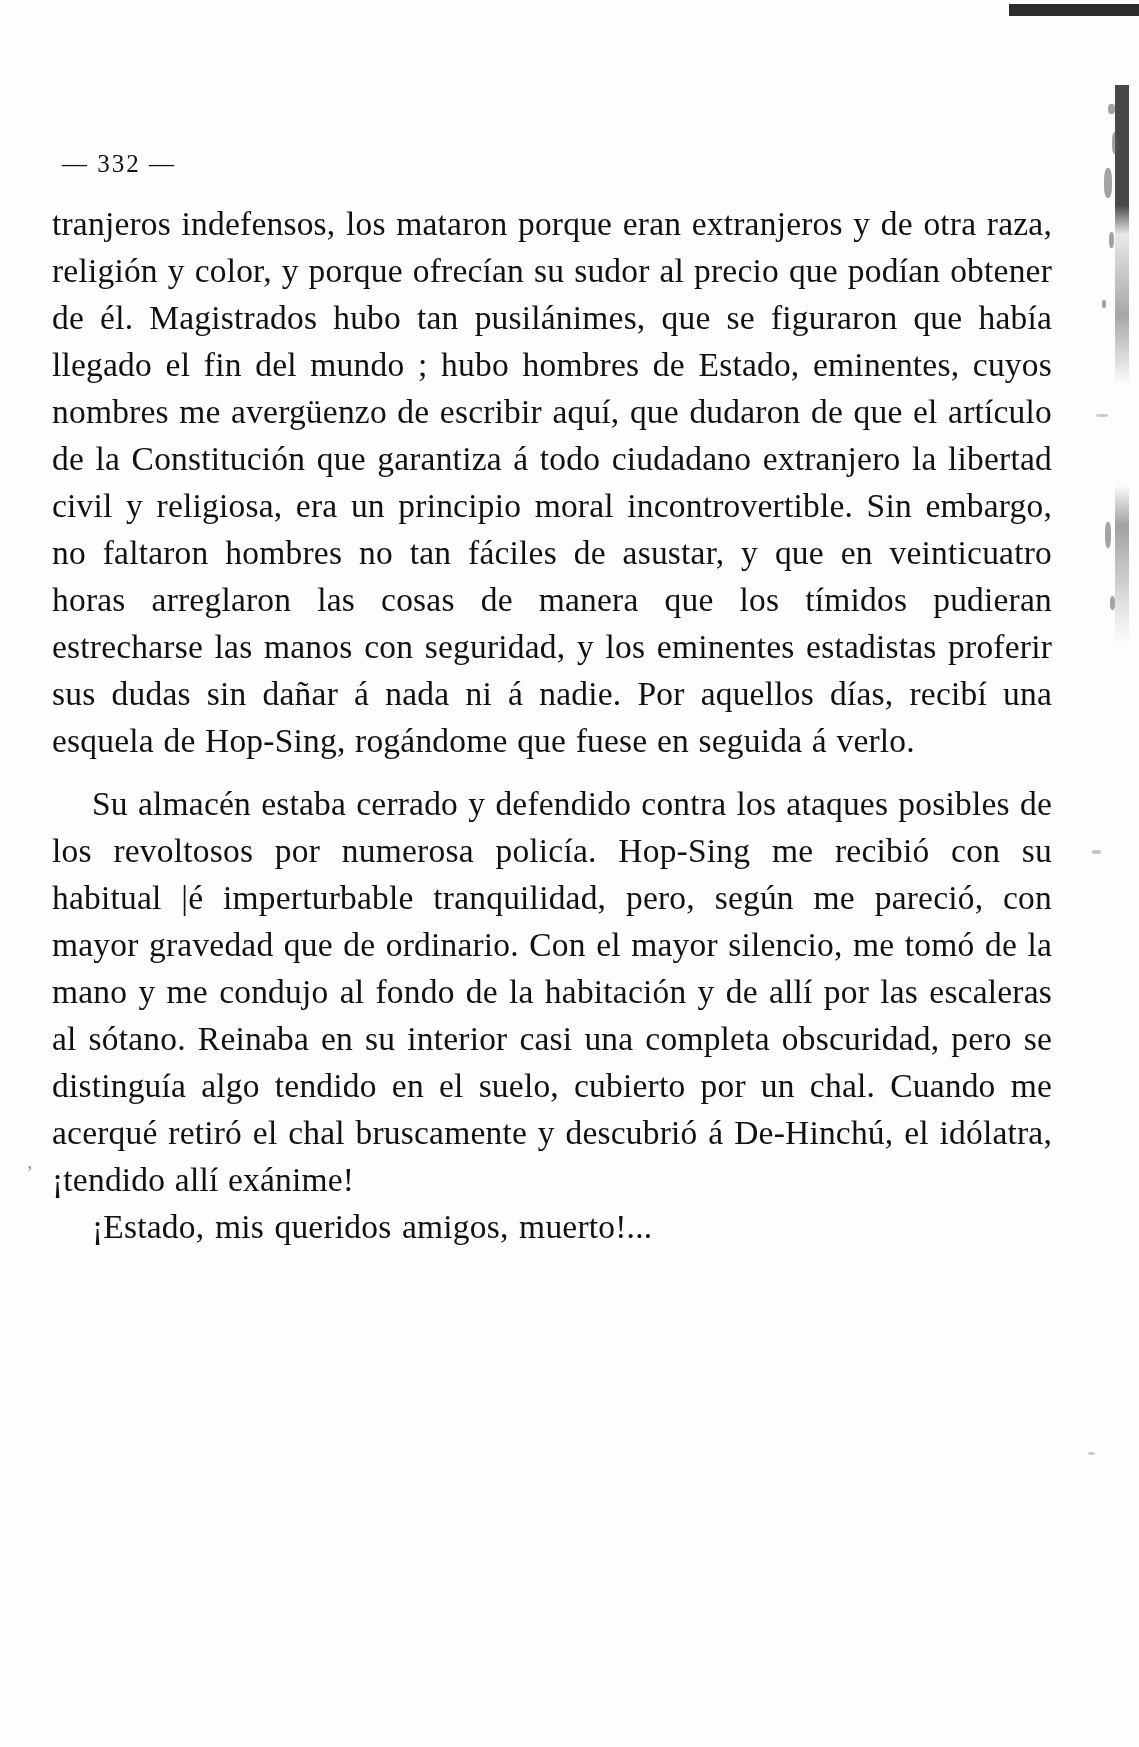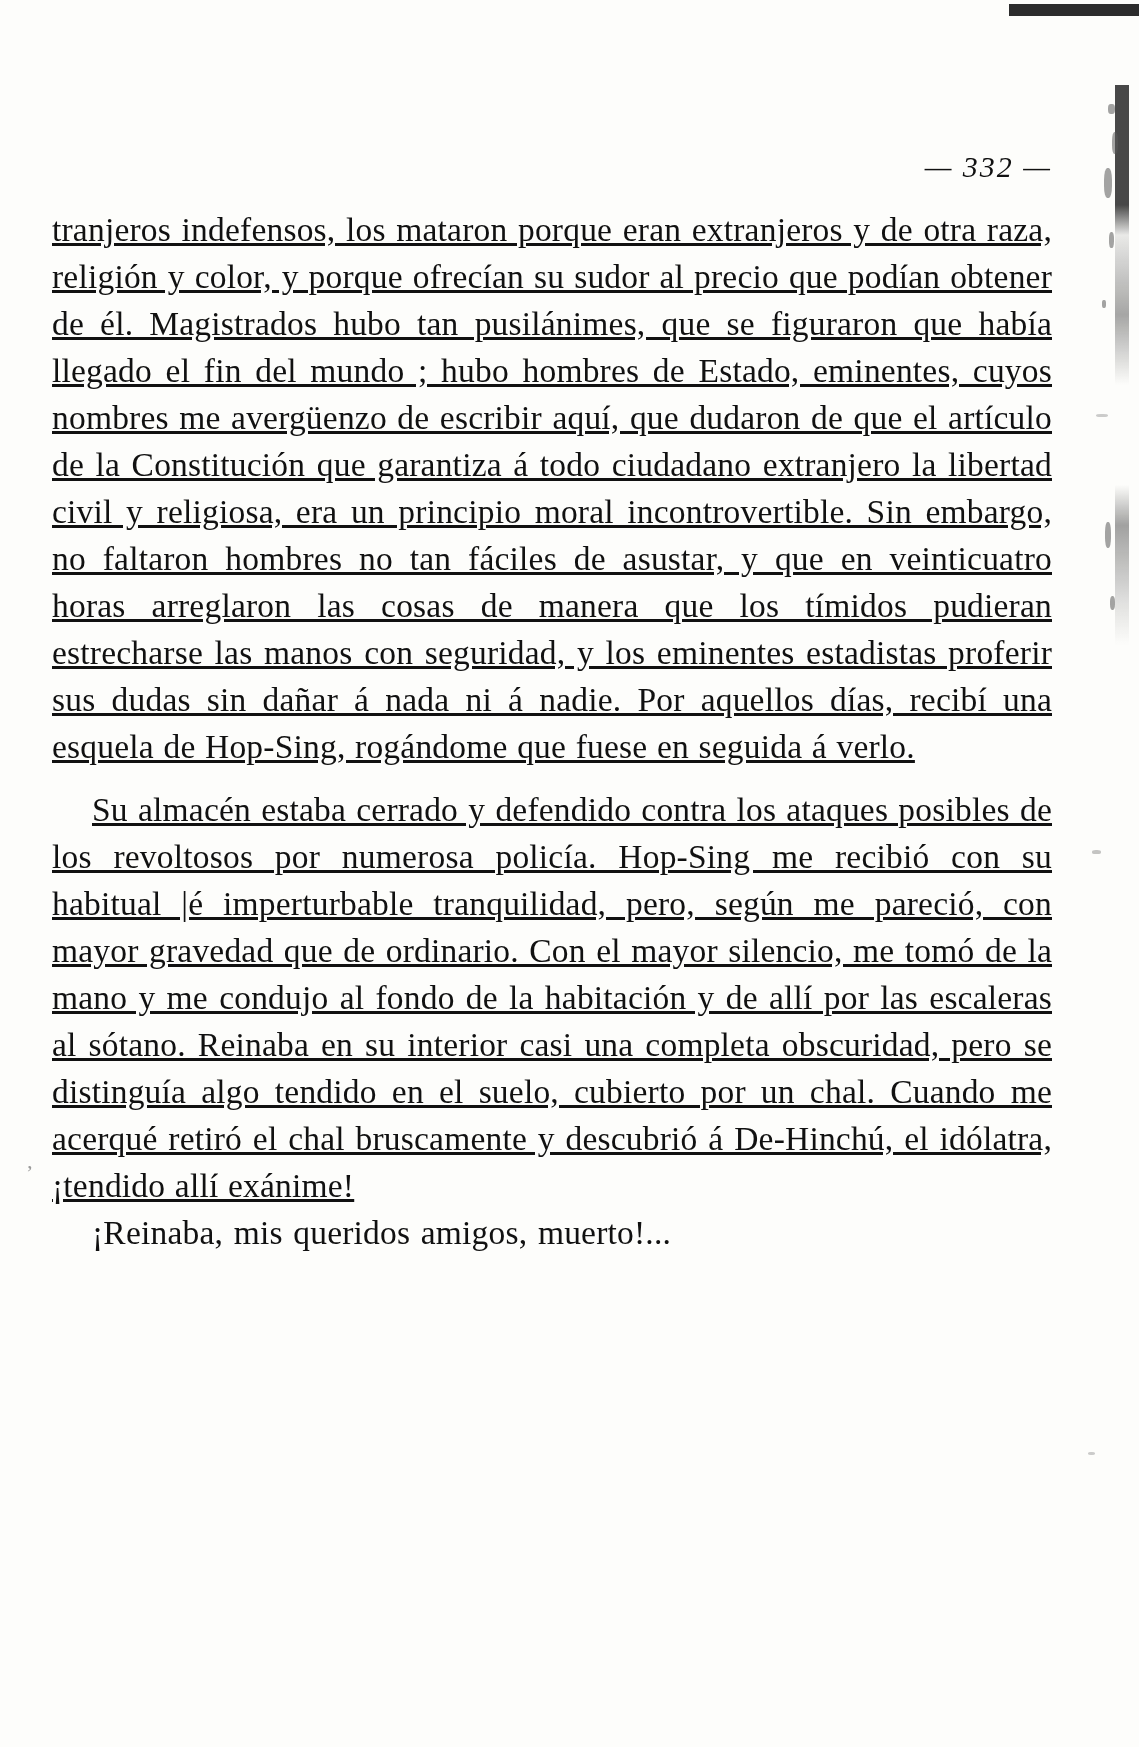--- a/index.html
+++ b/index.html
@@ -60,37 +60,35 @@
   }
 
   .content {
     position: absolute;
     left: 52px;
     top: 150px;
     width: 1000px;
   }
 
   .folio {
-    text-align: right;
-    font-size: 30px;
+    text-align: left;
+    font-size: 25px;
     letter-spacing: 2px;
     margin: 0 0 22px 0;
     padding-left: 10px;
-    font-style: italic;
   }
 
   .body-text {
     font-size: 33.5px;
     line-height: 47px;
     text-align: justify;
     text-justify: inter-word;
     margin: 0;
     letter-spacing: 0.2px;
     word-spacing: 1px;
-    text-decoration: underline;
   }
   .body-text.indent {
     text-indent: 40px;
     margin-top: 16px;
   }
 
   .last-line {
     font-size: 33.5px;
     line-height: 47px;
     margin: 0;
@@ -129,16 +127,16 @@
   <span class="margin-mark" style="left:26px; top:1160px;">’</span>
 
   <div class="content">
 
     <div class="folio">— 332 —</div>
 
     <p class="body-text">tranjeros indefensos, los mataron porque eran extranjeros y de otra raza, religión y color, y porque ofrecían su sudor al precio que podían obtener de él. Magistrados hubo tan pusilánimes, que se figuraron que había llegado el fin del mundo ; hubo hombres de Estado, eminentes, cuyos nombres me avergüenzo de escribir aquí, que dudaron de que el artículo de la Constitución que garantiza á todo ciudadano extranjero la libertad civil y religiosa, era un principio moral incontrovertible. Sin embargo, no faltaron hombres no tan fáciles de asustar, y que en veinticuatro horas arreglaron las cosas de manera que los tímidos pudieran estrecharse las manos con seguridad, y los eminentes estadistas proferir sus dudas sin dañar á nada ni á nadie. Por aquellos días, recibí una esquela de Hop-Sing, rogándome que fuese en seguida á verlo.</p>
 
     <p class="body-text indent">Su almacén estaba cerrado y defendido contra los ataques posibles de los revoltosos por numerosa policía. Hop-Sing me recibió con su habitual |é imperturbable tranquilidad, pero, según me pareció, con mayor gravedad que de ordinario. Con el mayor silencio, me tomó de la mano y me condujo al fondo de la habitación y de allí por las escaleras al sótano. Reinaba en su interior casi una completa obscuridad, pero se distinguía algo tendido en el suelo, cubierto por un chal. Cuando me acerqué retiró el chal bruscamente y descubrió á De-Hinchú, el idólatra, ¡tendido allí exánime!</p>
 
-    <p class="last-line">¡Reinaba, mis queridos amigos, muerto!...</p>
+    <p class="last-line">¡Estado, mis queridos amigos, muerto!...</p>
 
   </div>
 </div>
 
 </body></html>

